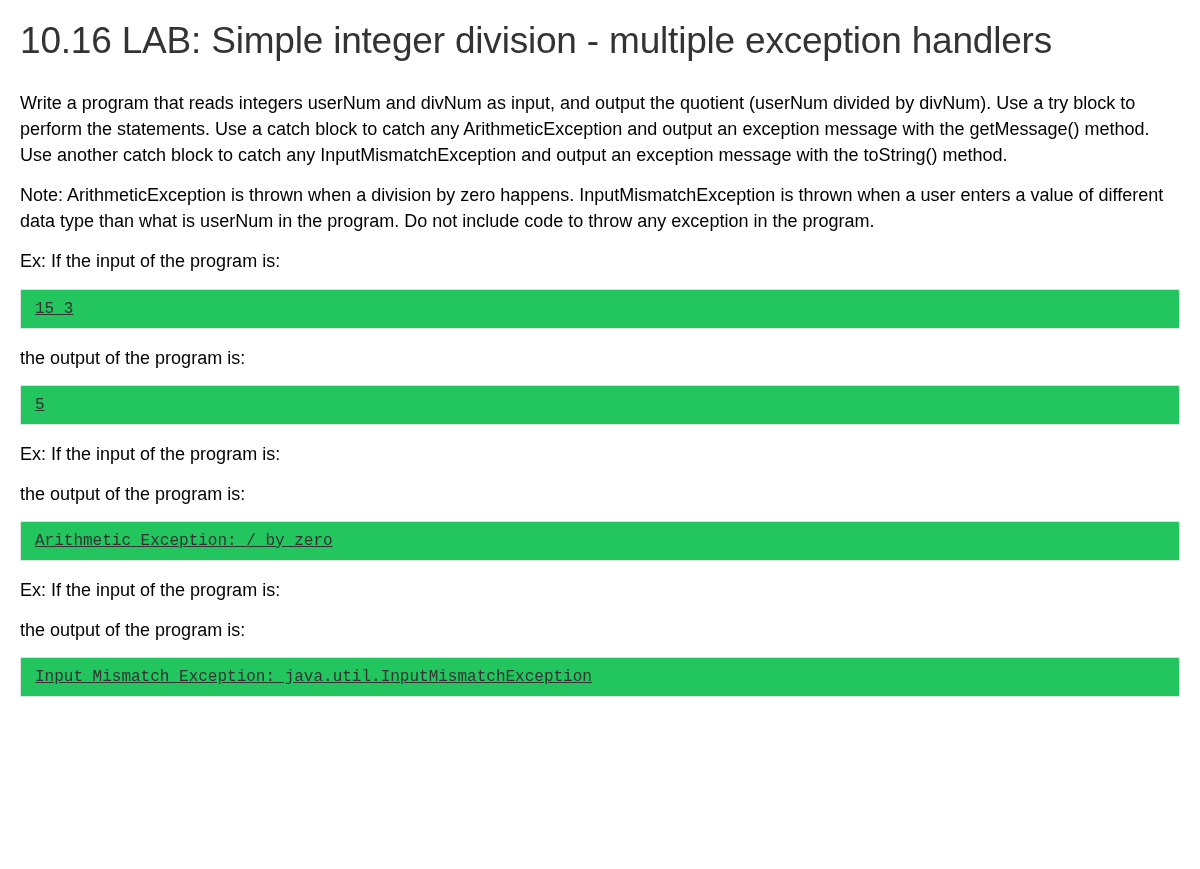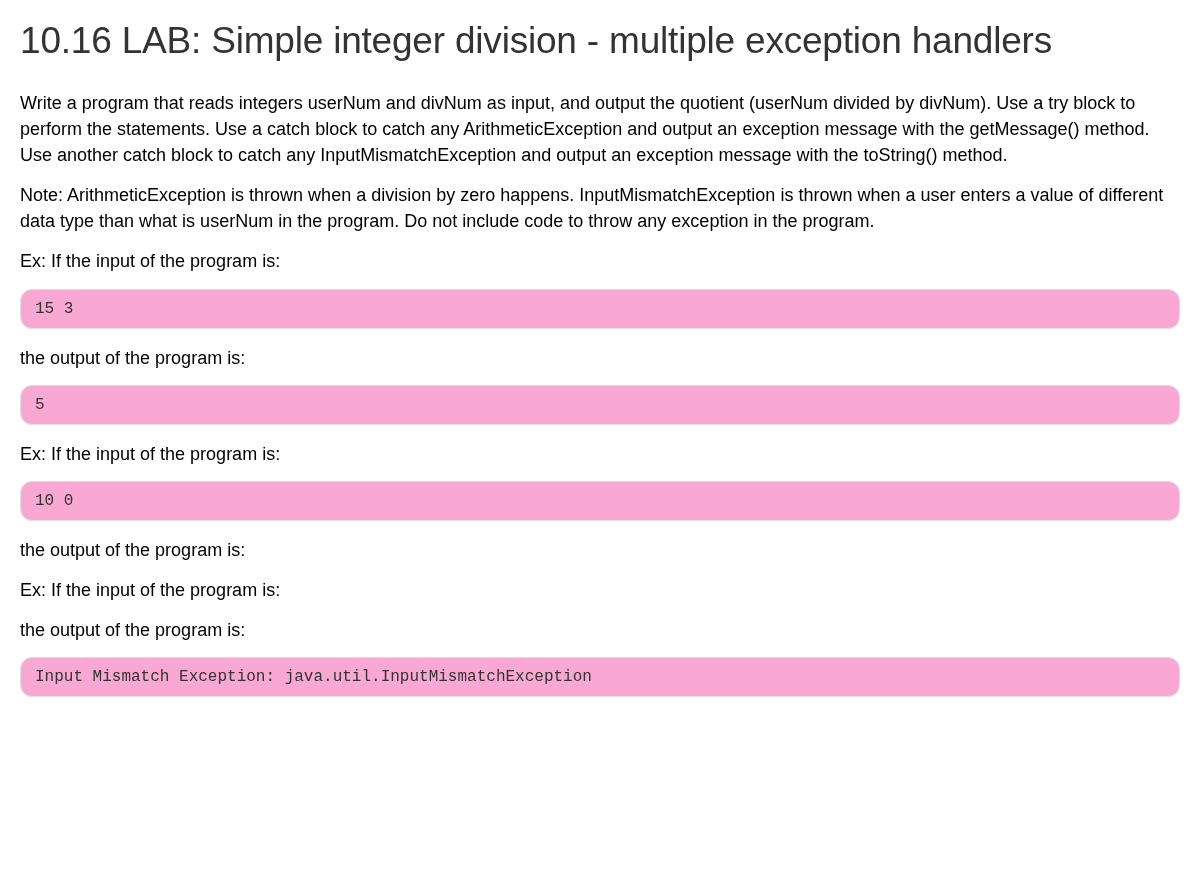--- a/index.html
+++ b/index.html
@@ -23,29 +23,30 @@
   }
   p.body-text {
     font-size: 18px;
     line-height: 1.45;
     margin: 0 0 14px 0;
     color: #000000;
   }
   .code-block {
     box-sizing: border-box;
     border: 1px solid #e0e0e0;
-    background: #f9a8d4;
-    border-radius: 12px;
+    background: #22c55e;
+    border-radius: 2px;
     padding: 10px 14px;
     font-family: "Menlo", "Consolas", "Courier New", monospace;
     font-size: 16px;
     color: #333;
     margin: 10px 0 16px 0;
     white-space: pre;
     overflow: hidden;
+    text-decoration: underline;
   }
   .code-block.last {
     margin-bottom: 16px;
   }
 </style>
 </head>
 <body>
 
 <div class="container">
 
@@ -55,22 +56,22 @@
 
   <p class="body-text">Note: ArithmeticException is thrown when a division by zero happens. InputMismatchException is thrown when a user enters a value of different data type than what is userNum in the program. Do not include code to throw any exception in the program.</p>
 
   <p class="body-text">Ex: If the input of the program is:</p>
   <div class="code-block">15 3</div>
 
   <p class="body-text">the output of the program is:</p>
   <div class="code-block">5</div>
 
   <p class="body-text">Ex: If the input of the program is:</p>
-  <div class="code-block">10 0</div>
 
   <p class="body-text">the output of the program is:</p>
+  <div class="code-block">Arithmetic Exception: / by zero</div>
 
   <p class="body-text">Ex: If the input of the program is:</p>
 
   <p class="body-text">the output of the program is:</p>
   <div class="code-block last">Input Mismatch Exception: java.util.InputMismatchException</div>
 
 </div>
 
 </body></html>

